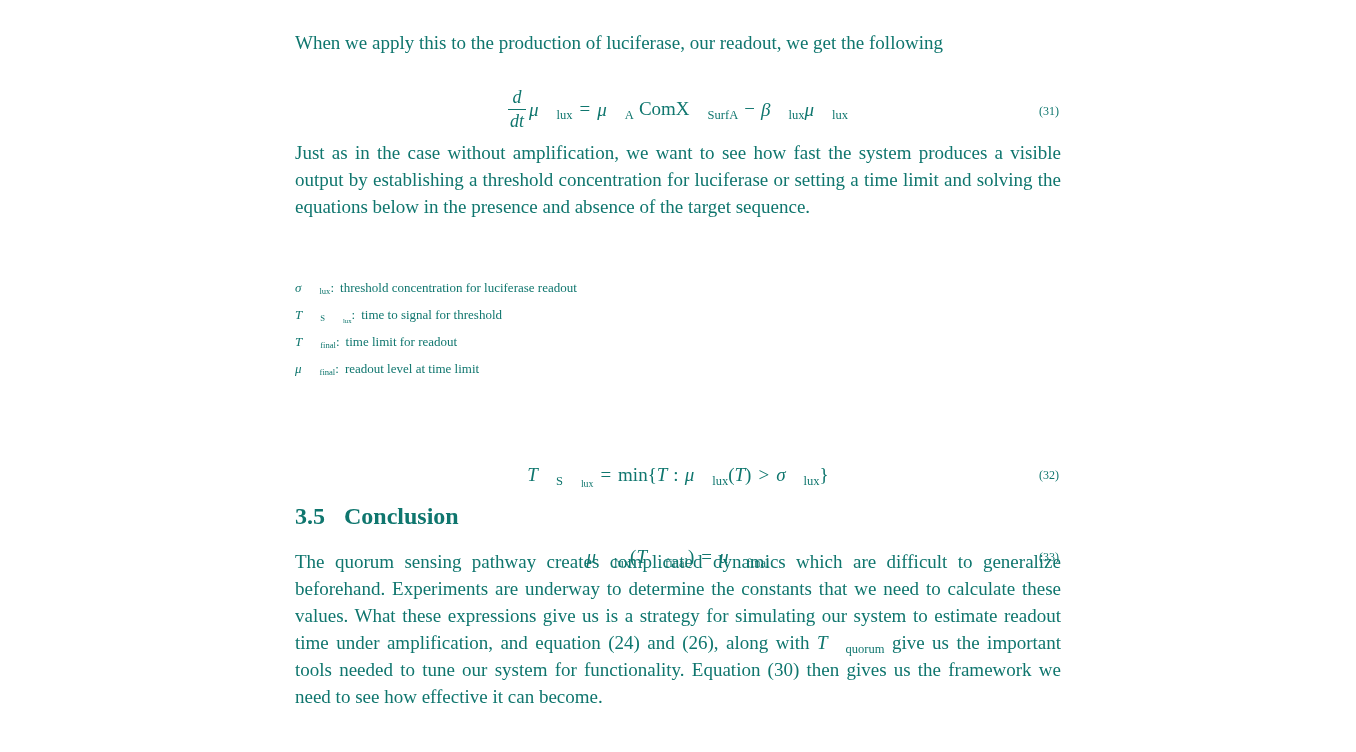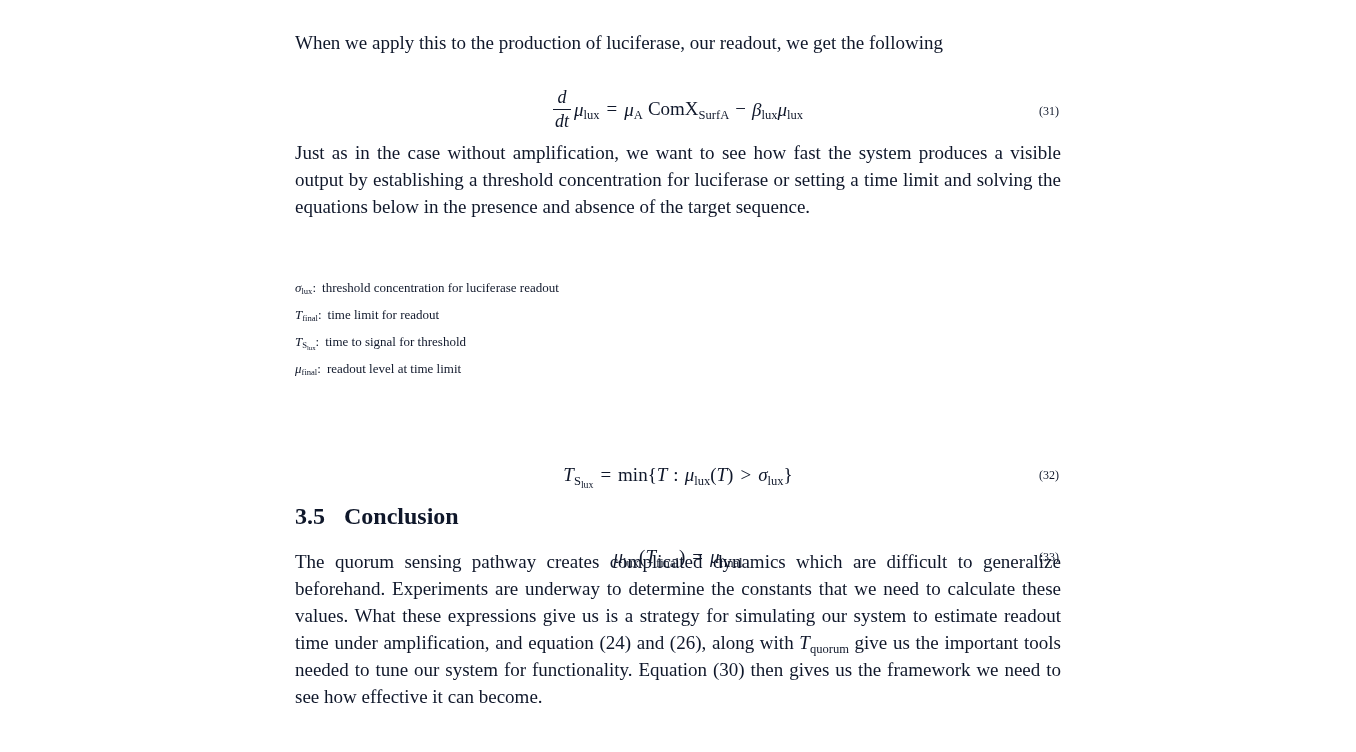--- a/index.html
+++ b/index.html
@@ -3,21 +3,21 @@
 <meta charset="utf-8">
 <style>
   * { margin: 0; padding: 0; box-sizing: border-box; }
   html, body { width: 1356px; height: 752px; overflow: hidden; }
   body { background: #ffffff; }
   .page {
     position: relative;
     width: 1356px;
     height: 752px;
     background: #ffffff;
-    color: #0f172a;
+    color: #0f766e;
     font-family: "Liberation Serif", "DejaVu Serif", serif;
   }
   .content {
     position: absolute;
     left: 295px;
     top: 0;
     width: 766px;
     height: 752px;
   }
   .block { position: absolute; left: 0; width: 766px; }
@@ -28,20 +28,21 @@
   }
   
   .math { font-size: 19px; white-space: nowrap; }
   .mi { font-style: italic; }
   .mr { font-style: normal; }
   sub {
     font-size: 0.66em;
     font-style: normal;
     line-height: 0;
     vertical-align: -0.28em;
+    margin-left: 18px;
   }
   sub sub {
     font-size: 0.78em;
     vertical-align: -0.3em;
   }
   .equation {
     display: flex;
     align-items: center;
     justify-content: center;
     position: relative;
@@ -95,22 +96,22 @@
 
     <div class="block equation" style="top:82px;height:58px">
       <span class="math"><span class="frac"><span class="fnum mi">d</span><span class="fden mi">dt</span></span><span class="mi">μ</span><sub>lux</sub><span class="rel">=</span><span class="mi">μ</span><sub>A</sub><span class="mr comx">ComX</span><sub>SurfA</sub><span class="binop">−</span><span class="mi">β</span><sub>lux</sub><span class="mi">μ</span><sub>lux</sub></span>
       <span class="eq-number">(31)</span>
     </div>
 
     <p class="block body-text" style="top:139px">Just as in the case without amplification, we want to see how fast the system produces a visible output by establishing a threshold concentration for luciferase or setting a time limit and solving the equations below in the presence and absence of the target sequence.</p>
 
     <div class="block" style="top:274px">
       <div class="def-row"><span class="mi">σ</span><sub>lux</sub><span>:</span><span class="def-desc">threshold concentration for luciferase readout</span></div>
+      <div class="def-row"><span class="mi">T</span><sub><span class="mr">S</span><sub>lux</sub></sub><span>:</span><span class="def-desc">time to signal for threshold</span></div>
       <div class="def-row"><span class="mi">T</span><sub>final</sub><span>:</span><span class="def-desc">time limit for readout</span></div>
-      <div class="def-row"><span class="mi">T</span><sub><span class="mr">S</span><sub>lux</sub></sub><span>:</span><span class="def-desc">time to signal for threshold</span></div>
       <div class="def-row"><span class="mi">μ</span><sub>final</sub><span>:</span><span class="def-desc">readout level at time limit</span></div>
     </div>
 
     <div class="block equation" style="top:400px;height:34px">
       <span class="math"><span class="mi">T</span><sub><span class="mr">S</span><sub>lux</sub></sub><span class="rel">=</span><span class="mr">min</span><span>{</span><span class="mi">T</span><span class="rel-colon">:</span><span class="mi">μ</span><sub>lux</sub><span>(</span><span class="mi">T</span><span>)</span><span class="rel">&gt;</span><span class="mi">σ</span><sub>lux</sub><span>}</span></span>
       <span class="eq-number">(32)</span>
     </div>
 
     <div class="block equation" style="top:448px;height:34px">
       <span class="math"><span class="mi">μ</span><sub>lux</sub><span>(</span><span class="mi">T</span><sub>final</sub><span>)</span><span class="rel">=</span><span class="mi">μ</span><sub>final</sub></span>

